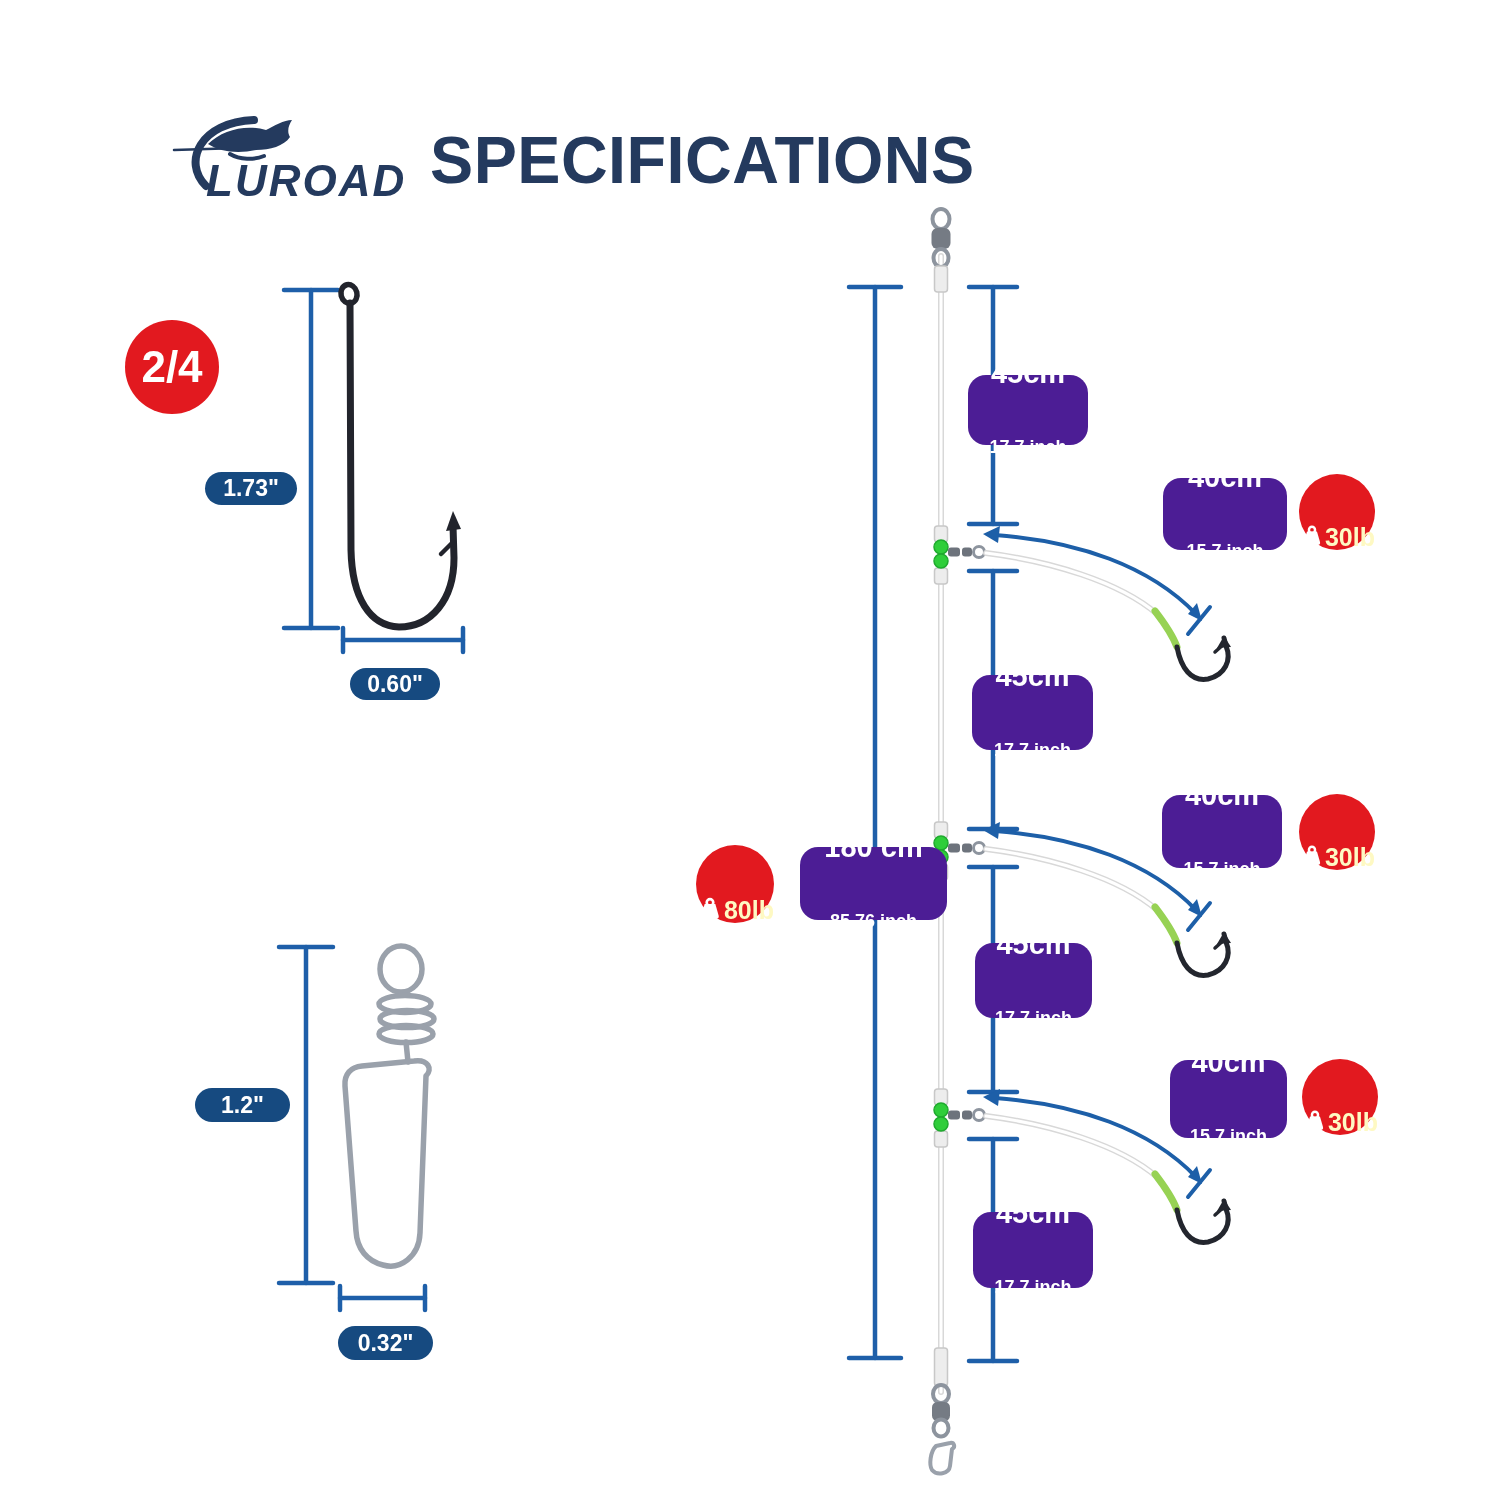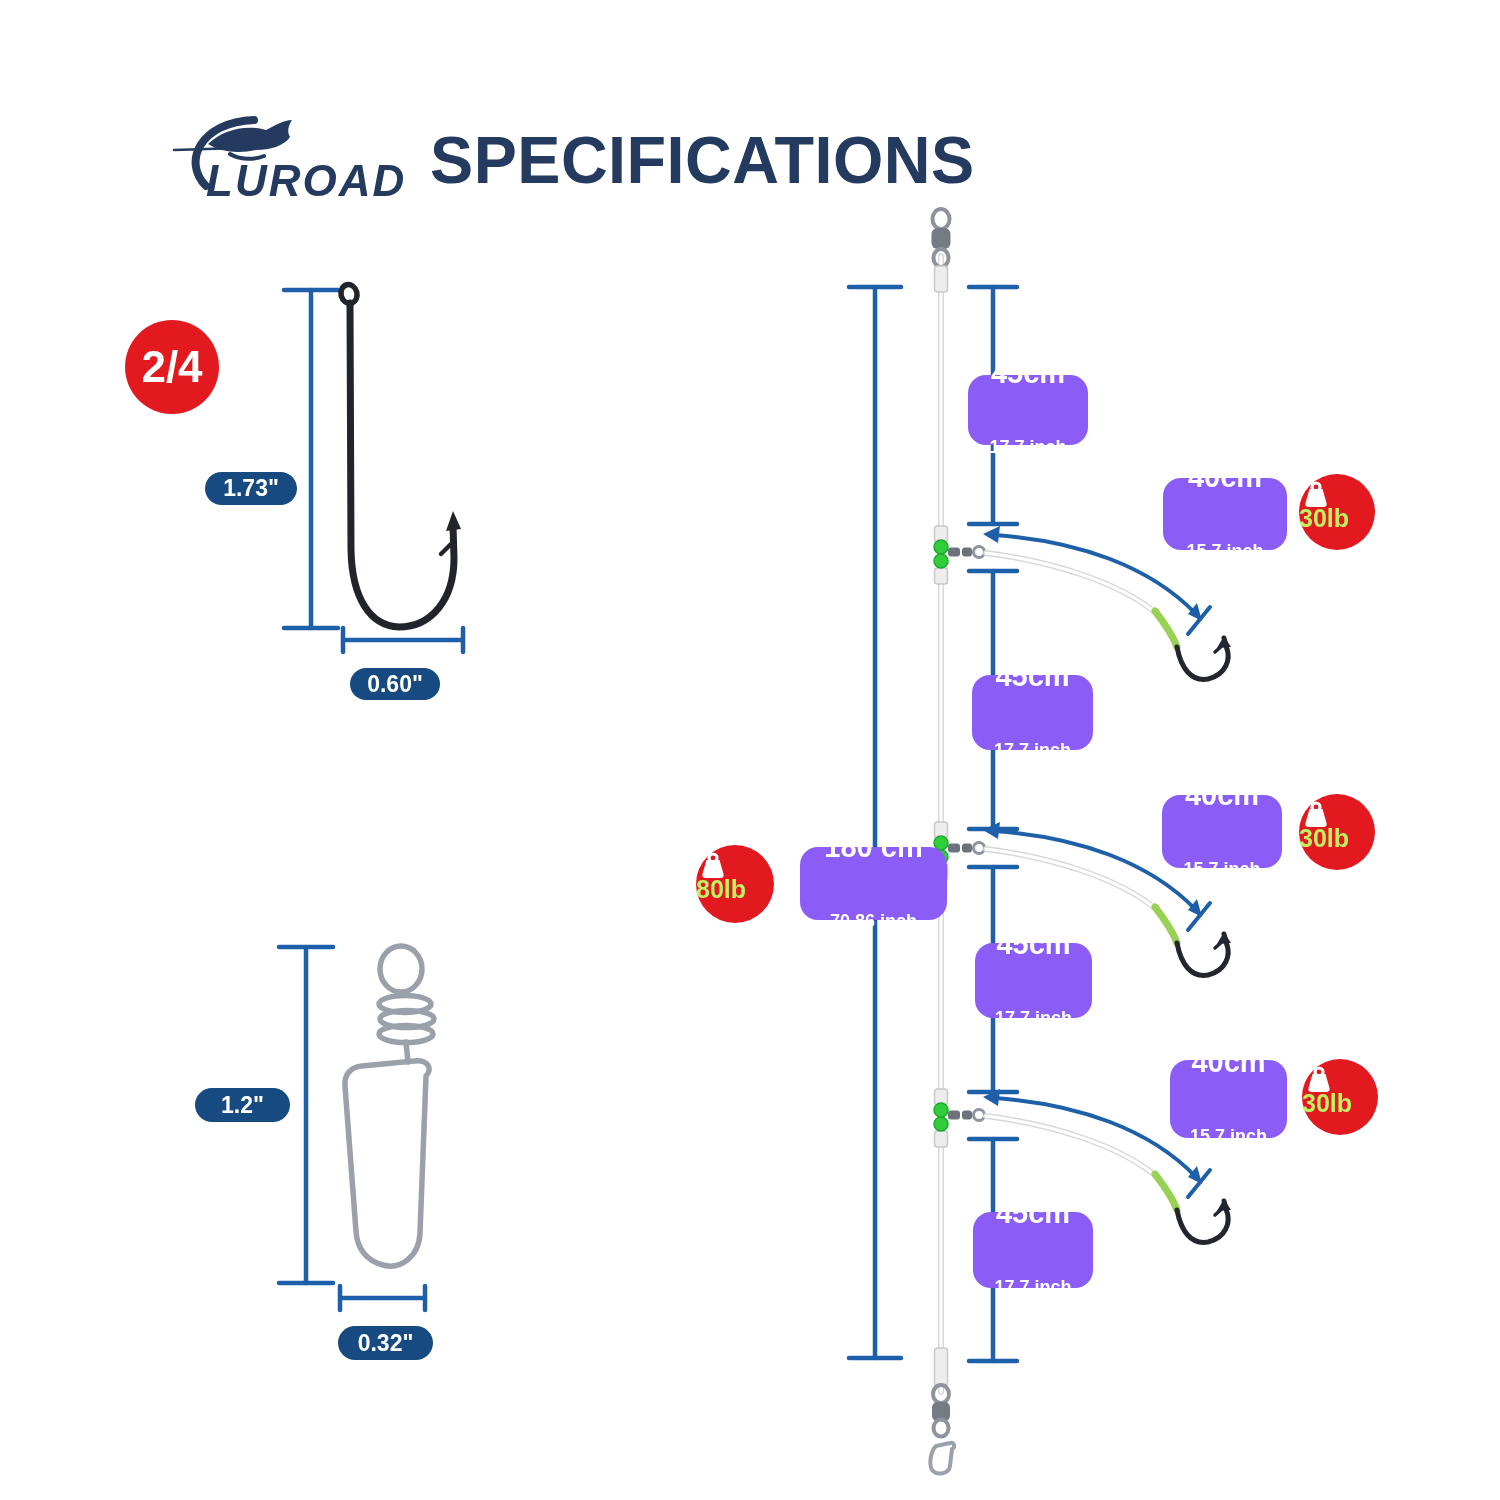--- a/index.html
+++ b/index.html
@@ -2,28 +2,28 @@
 <html><head>
 <meta charset="utf-8">
 <style>
   html,body{margin:0;padding:0;background:#fff;}
   .canvas{position:relative;width:1500px;height:1500px;background:#ffffff;overflow:hidden;
           font-family:"Liberation Sans",sans-serif;}
   svg.draw{position:absolute;left:0;top:0;z-index:1;}
   .logo{position:absolute;z-index:2;}
   .title{position:absolute;z-index:2;color:#243a5e;font-weight:700;font-size:66px;
          letter-spacing:0.5px;white-space:nowrap;transform:scaleX(0.98);transform-origin:left;}
-  .lbl{position:absolute;z-index:2;background:#8b5cf6;color:#fff;font-weight:700;border-radius:18px;
+  .lbl{position:absolute;z-index:2;background:#4c1d95;color:#fff;font-weight:700;border-radius:18px;
        display:flex;flex-direction:column;align-items:center;justify-content:center;text-align:center;gap:40px;}
   .lbl .l1{font-size:29px;line-height:35px;}
   .lbl .l2{font-size:18px;line-height:33px;}
   .pill{position:absolute;z-index:2;background:#164a80;color:#fff;font-weight:700;border-radius:17px;
         display:flex;align-items:center;justify-content:center;font-size:23px;}
-  .rbadge{position:absolute;z-index:3;background:#e2191f;border-radius:50%;color:#bef264;font-weight:700;
-          display:flex;flex-direction:column;align-items:flex-start;}
+  .rbadge{position:absolute;z-index:3;background:#e2191f;border-radius:50%;color:#fef9c3;font-weight:700;
+          display:flex;align-items:flex-end;}
   .rbadge .wt{font-size:25px;line-height:1;margin-top:-3px;}
   .rbadge .wicon{margin-top:7px;}
   .sizebadge{position:absolute;z-index:2;background:#e2191f;border-radius:50%;color:#fff;font-weight:700;
              display:flex;align-items:center;justify-content:center;font-size:44px;}
 </style>
 </head>
 <body>
 
 <div class="canvas">
 
@@ -269,16 +269,16 @@
   <div class="rbadge" style="left:696px;top:845px;width:78px;height:78px;">
     <svg class="wicon" width="34" height="28" viewBox="0 0 34 28">
       <circle cx="17" cy="6" r="4" fill="none" stroke="#fff" stroke-width="3.2"></circle>
       <path d="M10.5,8 L23.5,8 L27.5,22 Q28.5,26 24,26 L10,26 Q5.5,26 6.5,22 Z" fill="#fff"></path>
     </svg>
     <span class="wt">80lb</span>
   </div>
 
   <div class="lbl" style="left:800px;top:847px;width:147px;height:73px;">
     <span class="l1">180 cm</span>
-    <span class="l2">70.86 inch</span>
+    <span class="l2">85.76 inch</span>
   </div>
 
 </div>
 
 </body></html>

